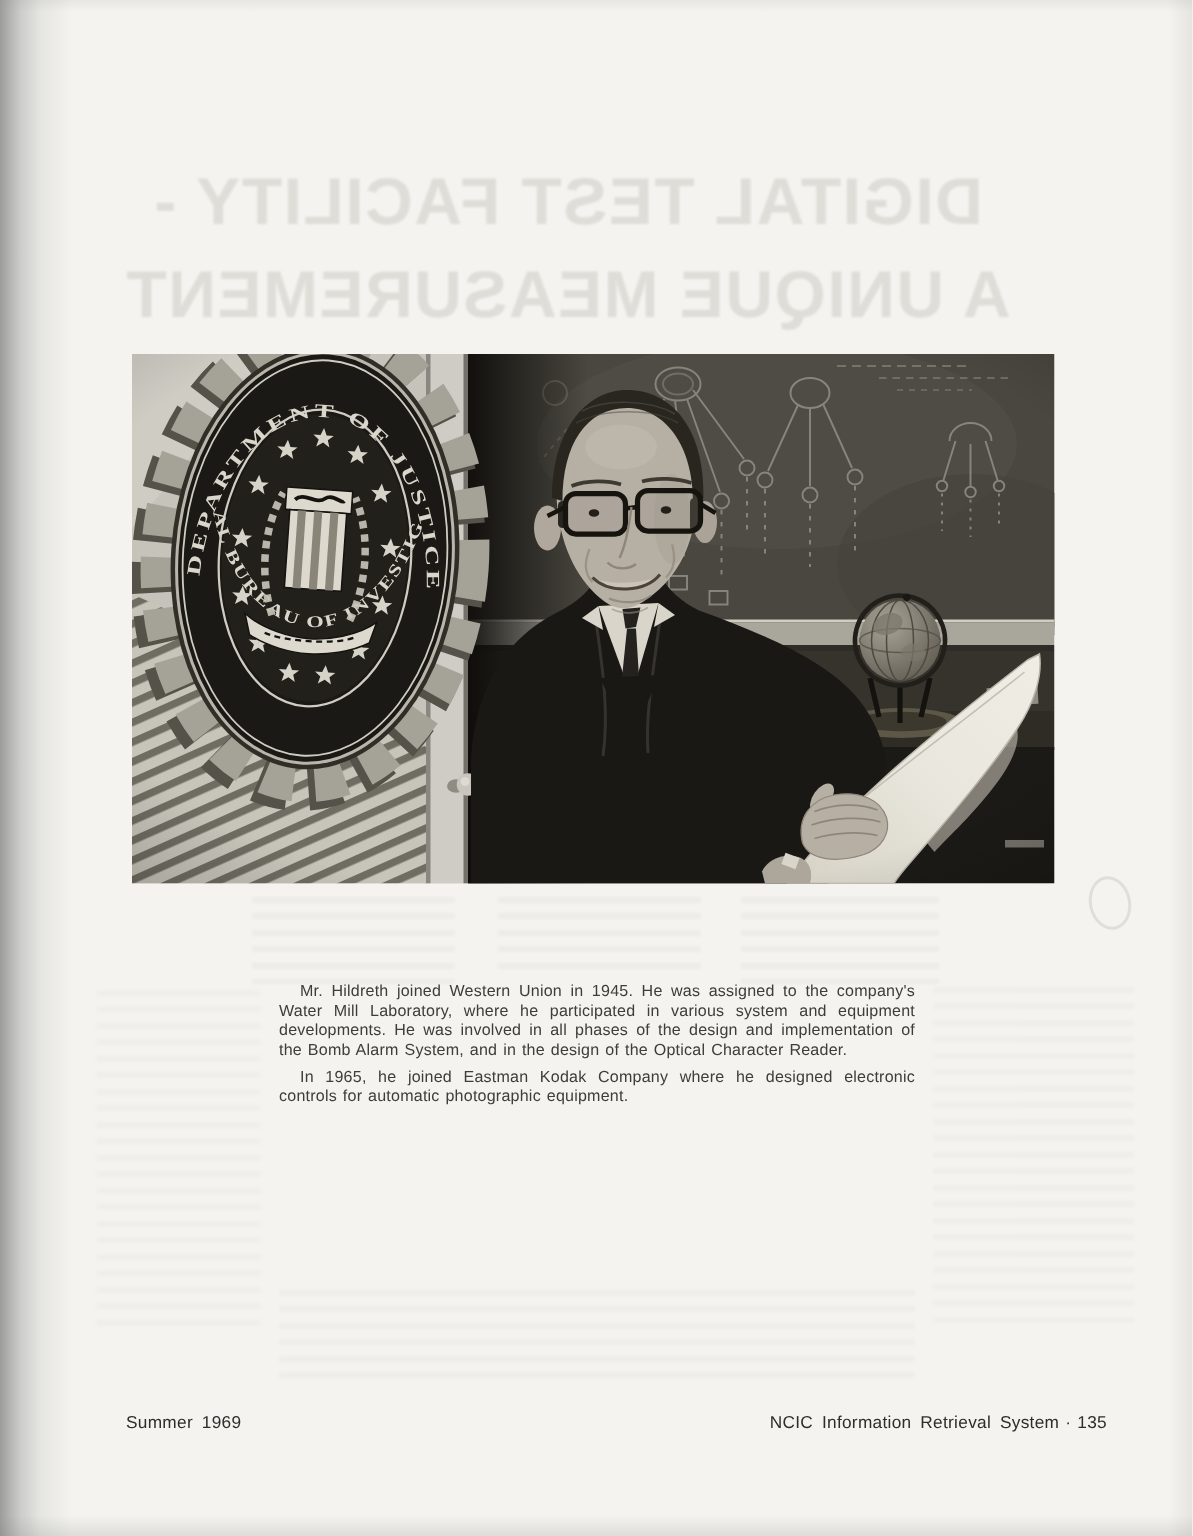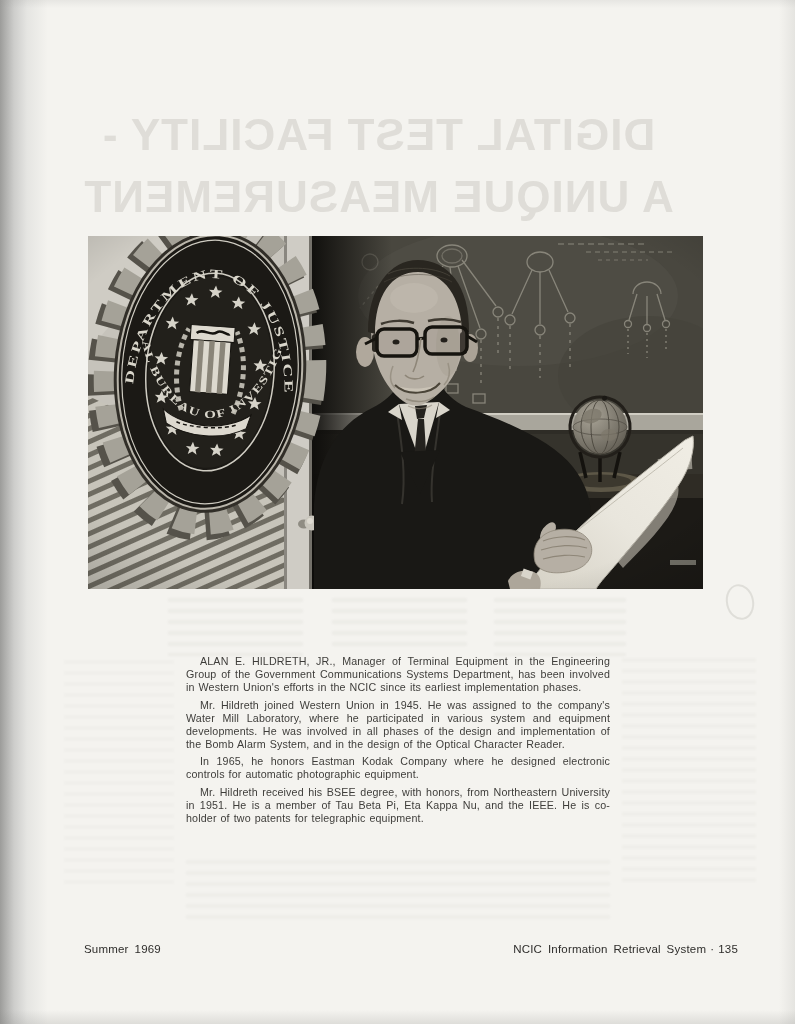--- a/index.html
+++ b/index.html
@@ -269,24 +269,22 @@
 
   <div class="ghost" style="left:168px;top:598px;width:135px;height:58px;"></div>
   <div class="ghost" style="left:332px;top:598px;width:135px;height:48px;"></div>
   <div class="ghost" style="left:494px;top:598px;width:132px;height:58px;"></div>
   <div class="ghost" style="left:64px;top:660px;width:110px;height:225px;opacity:.25;"></div>
   <div class="ghost" style="left:622px;top:658px;width:134px;height:230px;opacity:.3;"></div>
   <div class="ghost" style="left:186px;top:860px;width:424px;height:66px;opacity:.35;"></div>
   <div class="smudge"></div>
 
   <div class="article">
-      <p>ALAN E. HILDRETH, JR., Manager of Terminal Equipment in the Engineering Group of the Government Communications Systems Department, has been involved in Western Union's efforts in the NCIC since its earliest implementation phases.</p>
       <p>Mr. Hildreth joined Western Union in 1945. He was assigned to the company's Water Mill Laboratory, where he participated in various system and equipment developments. He was involved in all phases of the design and implementation of the Bomb Alarm System, and in the design of the Optical Character Reader.</p>
-      <p>In 1965, he honors Eastman Kodak Company where he designed electronic controls for automatic photographic equipment.</p>
-      <p>Mr. Hildreth received his BSEE degree, with honors, from Northeastern University in 1951. He is a member of Tau Beta Pi, Eta Kappa Nu, and the IEEE. He is co-holder of two patents for telegraphic equipment.</p>
+      <p>In 1965, he joined Eastman Kodak Company where he designed electronic controls for automatic photographic equipment.</p>
     </div>
 
   <div class="footer">
     <span class="issue">Summer 1969</span>
     <span class="pub"><span>NCIC Information Retrieval System</span><span class="sep">·</span><span>135</span></span>
   </div>
 
 </div>
 
 </body></html>

